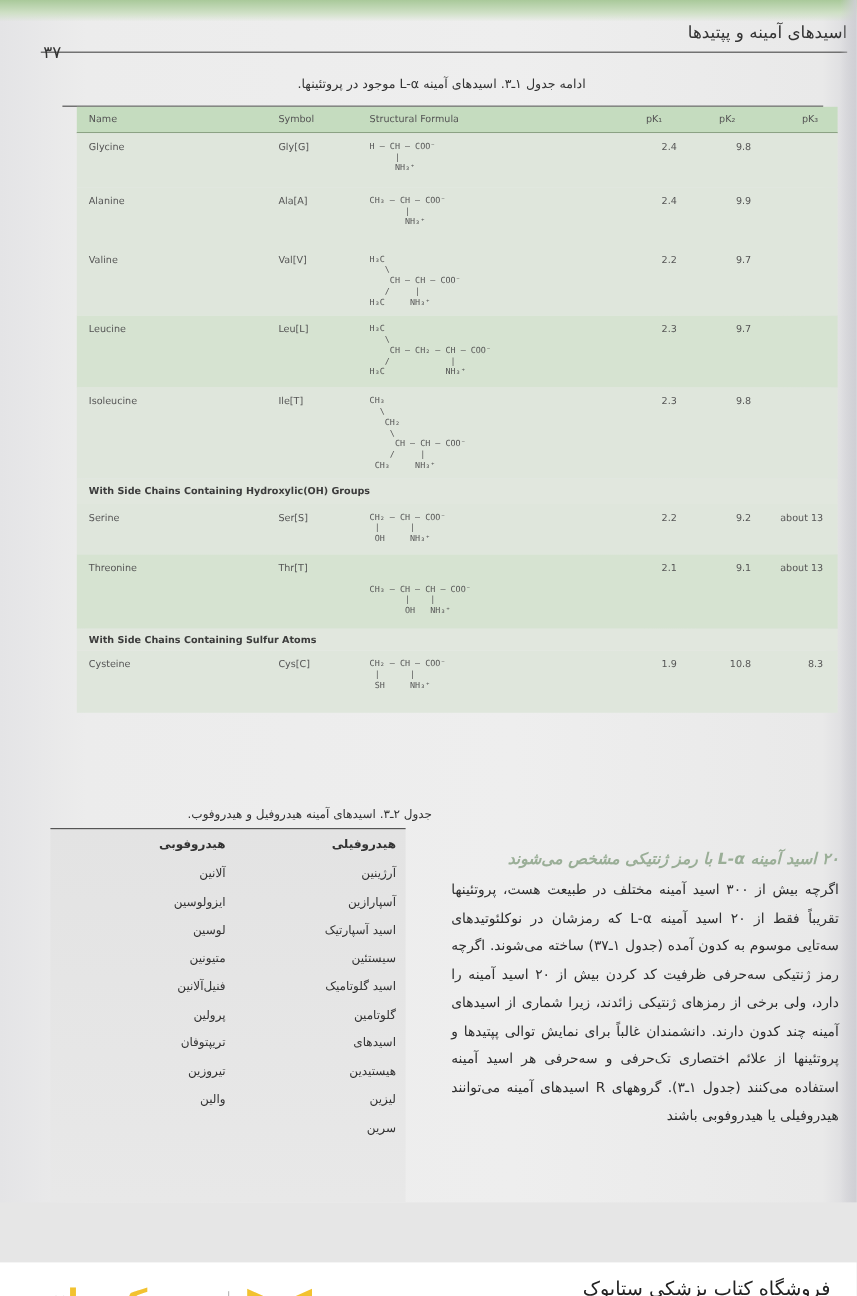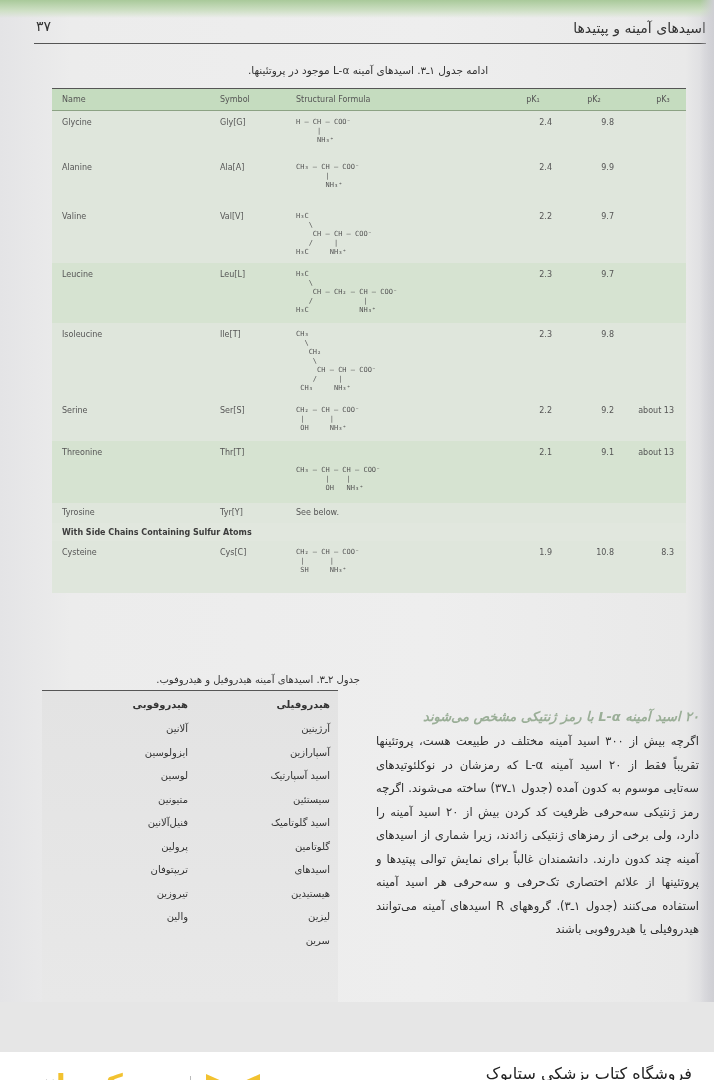--- a/index.html
+++ b/index.html
@@ -22,36 +22,36 @@
   .running-header {
     position: absolute; left: 34px; top: 18px; width: 672px; height: 26px;
     border-bottom: 1.5px solid #555;
     direction: rtl;
   }
   .running-title {
     position: absolute; right: 0; top: 2px;
     font-family: "DejaVu Sans", sans-serif; font-size: 14px; color: #333;
   }
   .page-number {
-    position: absolute; left: 2px; top: 0;
+    position: absolute; left: 2px; top: 18px;
     font-family: "DejaVu Sans", sans-serif; font-size: 14px; color: #333;
   }
   .table-caption {
     position: absolute; left: 50px; top: 64px; width: 636px; text-align: center;
     direction: rtl; font-size: 10.5px; color: #333;
   }
   
   .aa-table {
     position: absolute; left: 52px; top: 88px; width: 634px;
     border-top: 1.5px solid #555;
     font-family: "DejaVu Sans", sans-serif;
   }
   .aa-row {
     position: relative; display: flex; width: 100%;
-    font-size: 8px; color: #555;
+    font-size: 8px; color: #555; margin-left: 12px;
   }
   .aa-row.header { background: #c5dcbf; height: 22px; align-items: center; border-bottom: 1px solid #8ca284; }
   .aa-row.group { background: #cadfc3; height: 21px; align-items: center; border-bottom: 1px solid #8ca284; font-weight: bold; color: #3c3c3c; }
   .aa-row.group.plain { background: #e1e7de; border-bottom: none; }
   .aa-row.data { background: #dfe6dc; align-items: flex-start; padding-top: 7px; }
   .aa-row.data.alt { background: #d6e3d1; }
   .c-name { width: 168px; padding-left: 10px; }
   .c-sym { width: 76px; }
   .c-form { width: 188px; font-size: 7px; color: #555; line-height: 9px; white-space: pre; font-family: "DejaVu Sans Mono", monospace; }
   .c-pk1 { width: 72px; text-align: right; padding-right: 4px; }
@@ -193,20 +193,23 @@
    CH₂
     \
      CH — CH — COO⁻
     /     |
  CH₃     NH₃⁺</div>
       <div class="c-pk1">2.3</div>
       <div class="c-pk2">9.8</div>
       <div class="c-pk3"></div>
     </div>
 
+    <div class="aa-row group plain">
+      <div class="c-name" style="width:600px">With Side Chains Containing Hydroxylic(OH) Groups</div>
+    </div>
 
     <div class="aa-row data" style="height:42px">
       <div class="c-name">Serine</div>
       <div class="c-sym">Ser[S]</div>
       <div class="c-form">CH₂ — CH — COO⁻
  |      |
  OH     NH₃⁺</div>
       <div class="c-pk1">2.2</div>
       <div class="c-pk2">9.2</div>
       <div class="c-pk3">about 13</div>
@@ -219,28 +222,20 @@
         <div>CH₃ — CH — CH — COO⁻
        |    |
        OH   NH₃⁺</div>
         <div class="see-below" style="padding-left:22px;padding-top:2px">See below.</div>
       </div>
       <div class="c-pk1">2.1</div>
       <div class="c-pk2">9.1</div>
       <div class="c-pk3">about 13</div>
     </div>
 
-    <div class="aa-row data" style="height:20px;padding-top:5px">
-      <div class="c-name">Tyrosine</div>
-      <div class="c-sym">Tyr[Y]</div>
-      <div class="c-form see-below">See below.</div>
-      <div class="c-pk1"></div>
-      <div class="c-pk2"></div>
-      <div class="c-pk3"></div>
-    </div>
     <div class="aa-row group plain" style="height:18px">
       <div class="c-name" style="width:600px">With Side Chains Containing Sulfur Atoms</div>
     </div>
 
     <div class="aa-row data" style="height:52px">
       <div class="c-name">Cysteine</div>
       <div class="c-sym">Cys[C]</div>
       <div class="c-form">CH₂ — CH — COO⁻
  |      |
  SH     NH₃⁺</div>

